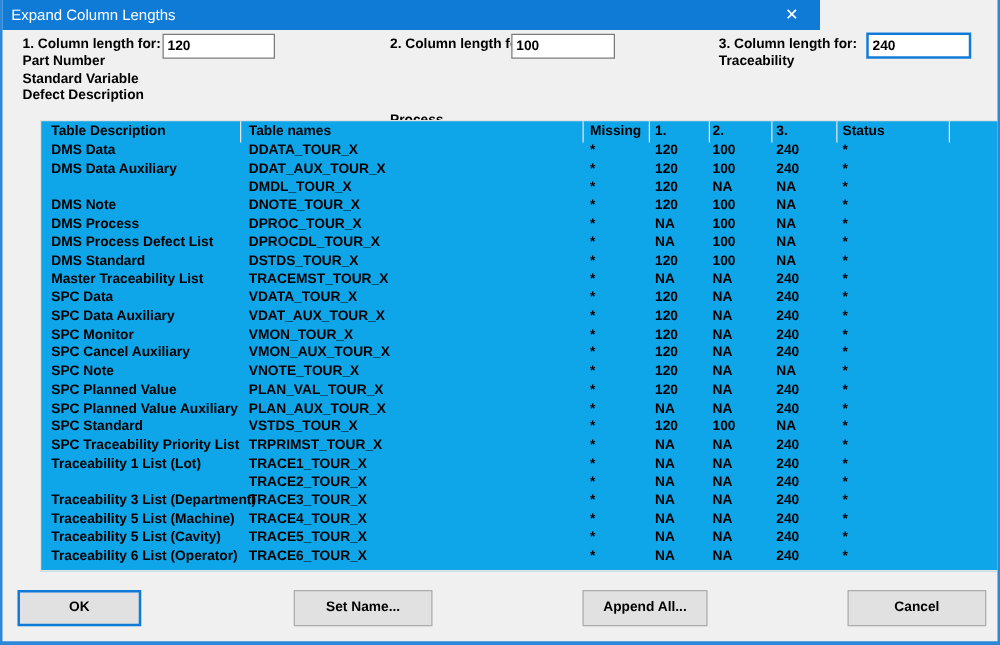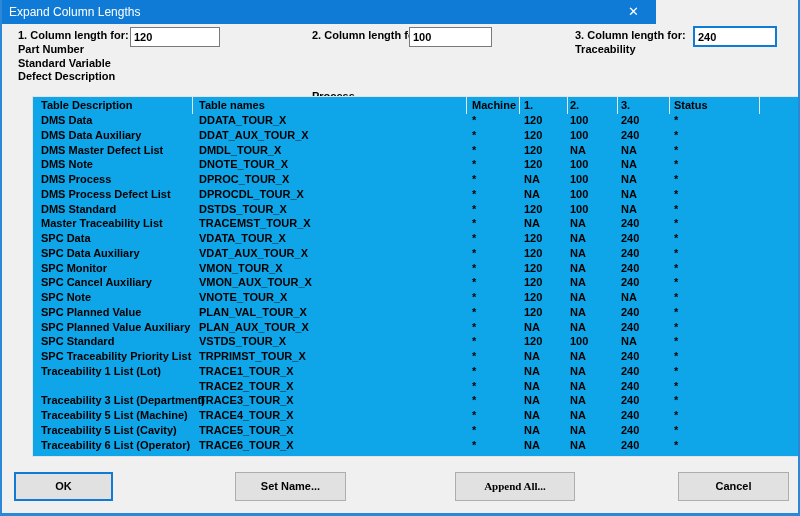--- a/index.html
+++ b/index.html
@@ -47,21 +47,21 @@
   .d0 { left:159px; } .d1 { left:433px; } .d2 { left:486px; } .d3 { left:534px; }
   .d4 { left:584px; } .d5 { left:636px; } .d6 { left:726px; }
   
   .btn {
     position:absolute; top:472px; height:29px; background:#e1e1e1; border:1px solid #adadad;
     font-size:11px; font-weight:bold; color:#000; text-align:center; line-height:27px; cursor:default;
   }
   .btn.default { border:2px solid #0f7bd7; line-height:25px; }
   #btn-ok { left:12px; width:99px; }
   #btn-setname { left:233px; width:111px; }
-  #btn-appendall { left:453px; width:120px;font-family:Liberation Serif, serif; }
+  #btn-appendall { left:464px; width:100px; }
   #btn-cancel { left:676px; width:111px; }
 </style>
 </head>
 <body>
 
 <div class="window">
 
   <div class="titlebar">
     <span>Expand Column Lengths</span>
     <span class="close-btn">✕</span>
@@ -79,21 +79,21 @@
   <input class="len-input" id="input2" type="text" value="100" style="">
 
   <div class="grp-label" id="grp3-label">3. Column length for:</div>
   <div class="grp-sub" id="grp3-sub">Traceability</div>
   <input class="len-input focused" id="input3" type="text" value="240" style="">
 
   <div class="table">
     <div class="thead">
       <span class="th c0">Table Description</span>
       <span class="th c1">Table names</span>
-      <span class="th c2">Machine</span>
+      <span class="th c2">Missing</span>
       <span class="th c3">1.</span>
       <span class="th c4">2.</span>
       <span class="th c5">3.</span>
       <span class="th c6">Status</span>
       <span class="divider d0"></span>
       <span class="divider d1"></span>
       <span class="divider d2"></span>
       <span class="divider d3"></span>
       <span class="divider d4"></span>
       <span class="divider d5"></span>
@@ -112,21 +112,20 @@
         <div class="trow">
           <span class="cell c0">DMS Data Auxiliary</span>
           <span class="cell c1">DDAT_AUX_TOUR_X</span>
           <span class="cell c2">*</span>
           <span class="cell c3">120</span>
           <span class="cell c4">100</span>
           <span class="cell c5">240</span>
           <span class="cell c6">*</span>
         </div>
         <div class="trow">
-          <span class="cell c0">DMS Master Defect List</span>
           <span class="cell c1">DMDL_TOUR_X</span>
           <span class="cell c2">*</span>
           <span class="cell c3">120</span>
           <span class="cell c4">NA</span>
           <span class="cell c5">NA</span>
           <span class="cell c6">*</span>
         </div>
         <div class="trow">
           <span class="cell c0">DMS Note</span>
           <span class="cell c1">DNOTE_TOUR_X</span>

